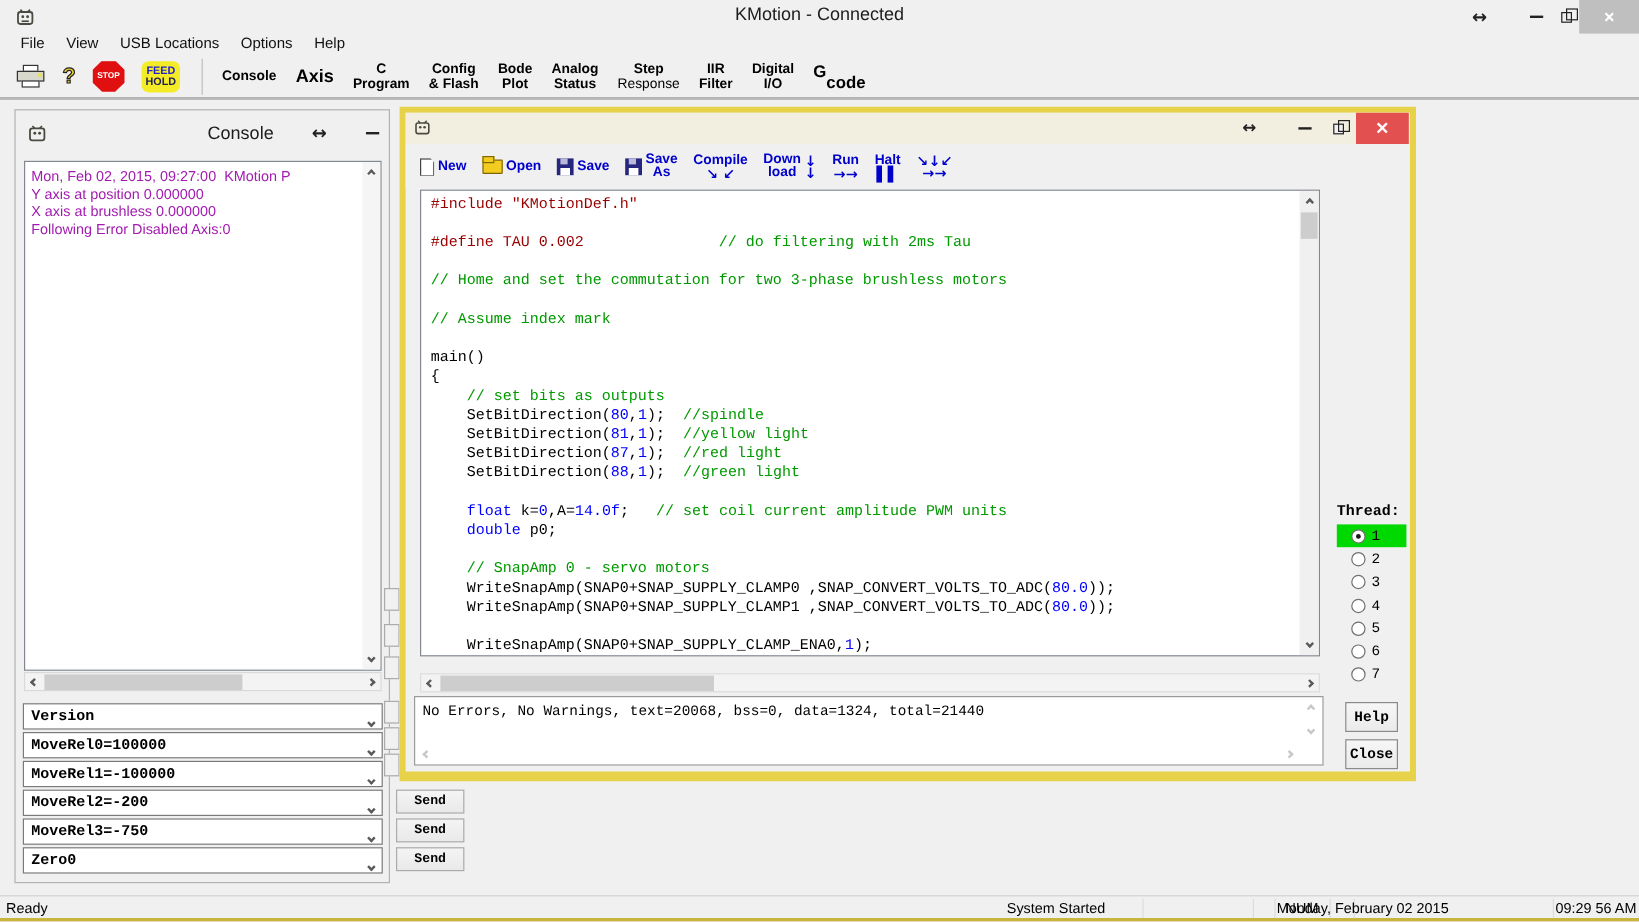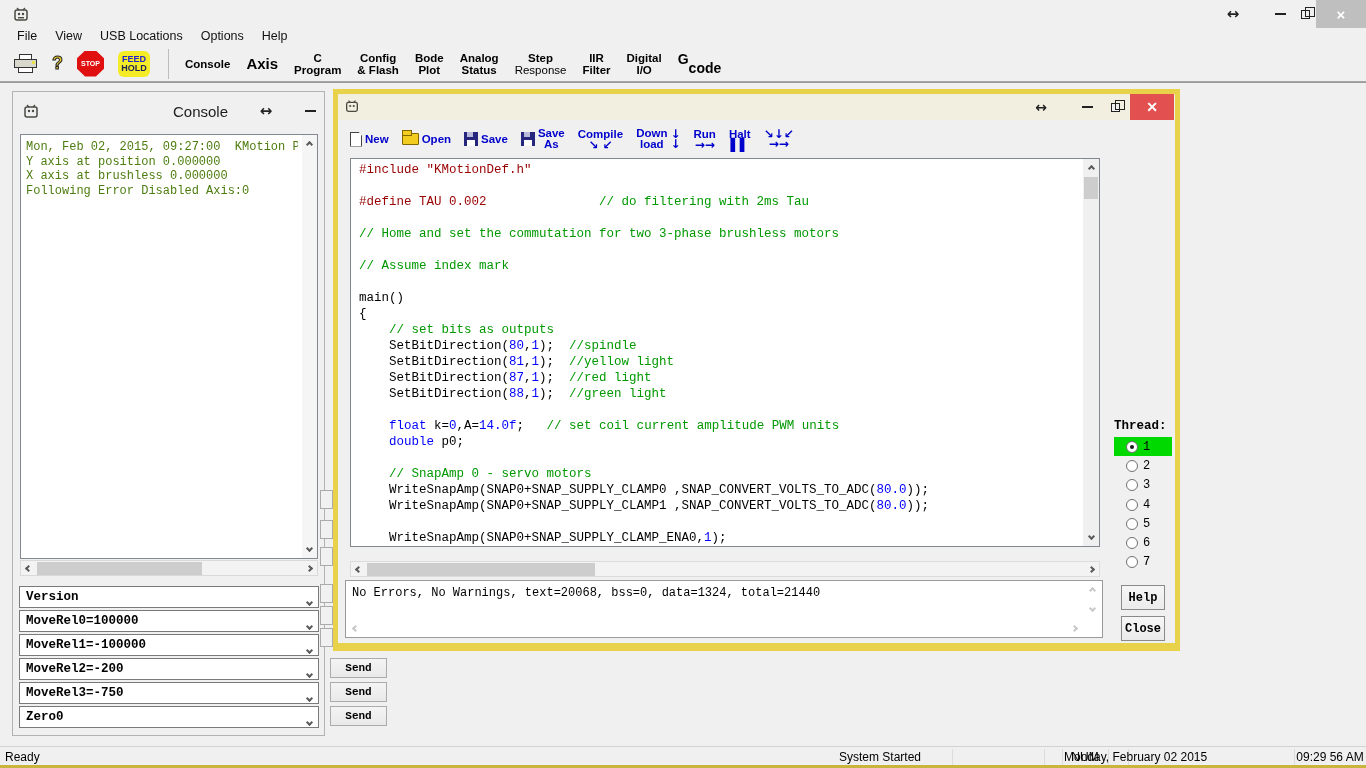--- a/index.html
+++ b/index.html
@@ -45,21 +45,21 @@
   .client { position:absolute; left:0; top:82px; width:1366px; height:664px; background:#f0f0f0; border-top:1px solid #9b9b9b; }
 
   
   .console-win { position:absolute; left:12px; top:8px; width:313px; height:645px; background:#f0f0f0; border:1px solid #b2b2b2; }
   .console-title { position:relative; height:38px; }
   .console-title .app-icon { position:absolute; left:9px; top:10px; }
   .console-title .ctitle { position:absolute; left:160px; top:11px; font-size:15px; color:#1c1c1c; }
   .console-title .hsplit { left:238px; top:5px; }
   .console-title .min-glyph { left:284px; top:5px; width:26px; }
   .console-text { position:absolute; left:7px; top:42px; width:298px; height:425px; background:#fff; border:1px solid #828790; overflow:hidden; }
-  .console-lines { position:absolute; left:5px; top:5px; white-space:pre; font-family:Liberation Mono, monospace; font-size:12px; line-height:14.5px; color:#4d7c0f; width:272px; overflow:hidden; }
+  .console-lines { position:absolute; left:5px; top:5px; white-space:pre; font-family:Liberation Sans, sans-serif; font-size:12px; line-height:14.5px; color:#a21caf; width:272px; overflow:hidden; }
   .cv-scroll { position:absolute; right:0; top:0; width:15px; height:100%; background:#f5f5f5; }
   .sb-arrow { position:absolute; display:flex; align-items:center; justify-content:center; width:15px; height:15px; }
   .console-hscroll { position:absolute; left:7px; top:468px; width:298px; height:16px; background:#f3f3f3; border:1px solid #d9d9d9; }
   .hthumb { position:absolute; top:1px; height:13px; background:#cdcdcd; }
   .dropdown { position:absolute; left:6px; width:300px; height:22px; background:#fff; border:1px solid #7a7a7a; font-family:"Liberation Mono", monospace; font-weight:bold; font-size:12.5px; display:flex; align-items:center; padding-left:6px; color:#000; }
   .dd-chev { position:absolute; right:6px; top:8px; }
 
   
   .send-btn { position:absolute; left:330px; width:57px; height:20px; background:linear-gradient(#f4f4f4,#e9e9e9); border:1px solid #ababab; font-family:"Liberation Mono", monospace; font-weight:bold; font-size:11px; display:flex; align-items:center; justify-content:center; color:#000; }
   .sliver { position:absolute; left:320px; width:13px; height:19px; background:#f1f1f1; border:1px solid #ababab; }
@@ -124,20 +124,21 @@
 <body>
 
 <div class="titlebar">
   <svg class="app-icon" viewBox="0 0 18 18">
     <rect x="3" y="5" width="12" height="10" rx="2" fill="none" stroke="#4a4a42" stroke-width="1.5"></rect>
     <circle cx="7" cy="9" r="1.2" fill="#4a4a42"></circle>
       <circle cx="11" cy="9" r="1.2" fill="#4a4a42"></circle>
     <path d="M5 3 L7 5 M13 3 L11 5" stroke="#4a4a42" stroke-width="1.3"></path>
     <rect x="6" y="12" width="6" height="1.4" fill="#4a4a42"></rect>
   </svg>
+  <div class="title">KMotion - Connected</div>
   <div class="win-glyph hsplit" style="left:1218px;">↔</div>
   <div class="win-glyph min-glyph" style="left:1266px;width:28px;">
       <i></i>
     </div>
   <div class="win-glyph restore-glyph" style="left:1292px;width:26px;">
       <i></i>
     </div>
   <div class="close-main">×</div>
 </div>
 

